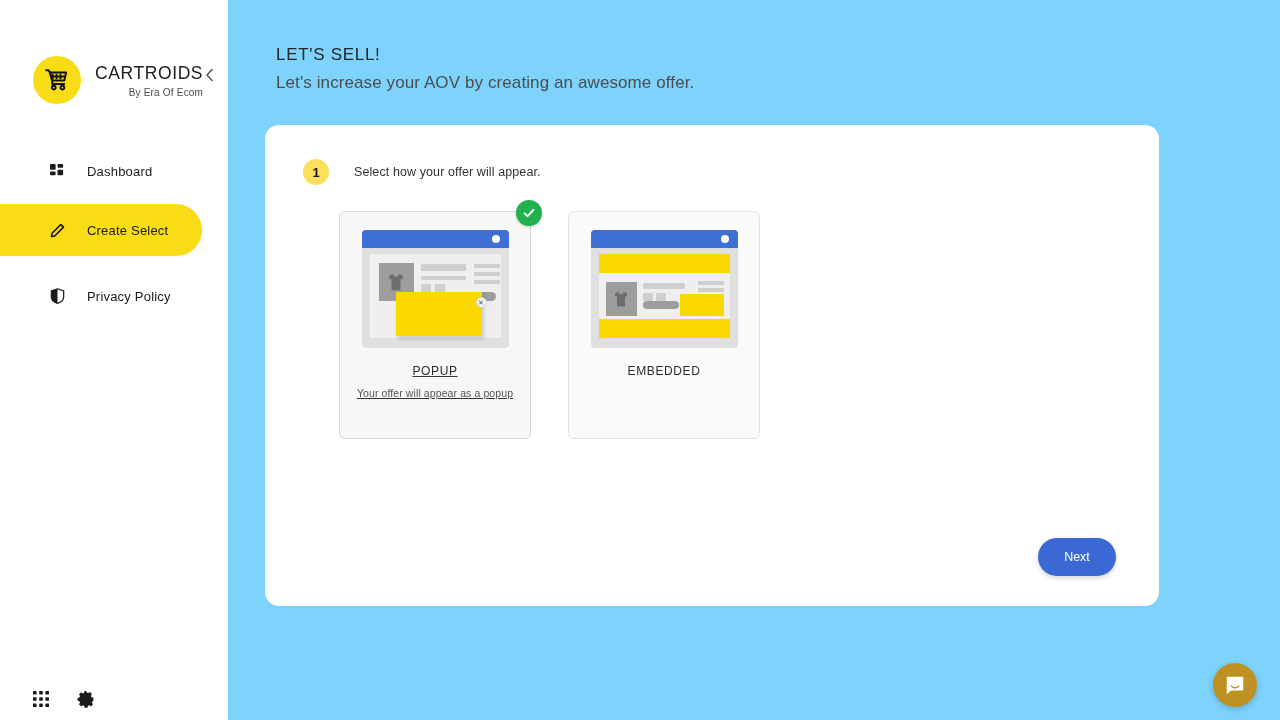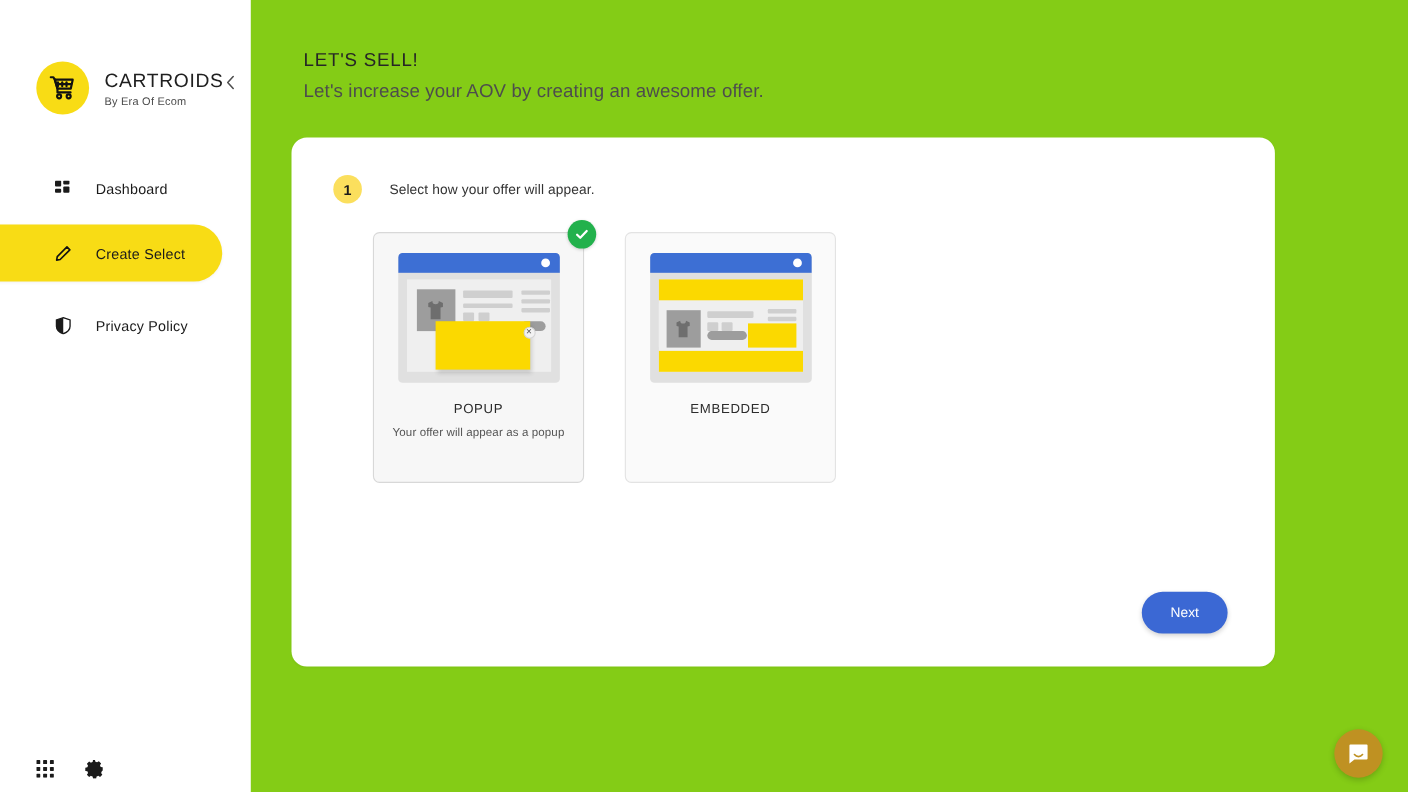--- a/index.html
+++ b/index.html
@@ -30,21 +30,21 @@
     padding: 56px 0 0 33px;
     position: relative;
   }
   .brand-logo {
     width: 48px; height: 48px;
     border-radius: 50%;
     background: #f8dc15;
     display: flex; align-items: center; justify-content: center;
     flex: 0 0 48px;
   }
-  .brand-text { margin-left: 14px; }
+  .brand-text { margin-left: 14px; text-align: right; }
   .brand-name {
     font-size: 17.5px;
     letter-spacing: .6px;
     color: #202020;
     line-height: 20px;
   }
   .brand-sub {
     font-size: 10px;
     color: #4a4a4a;
     margin-top: 4px;
@@ -96,21 +96,21 @@
     display: flex;
     align-items: center;
     gap: 28px;
   }
   .footer-icon { cursor: pointer; display: flex; }
 
   
   .main {
     flex: 1;
     height: 720px;
-    background: #84cc16;
+    background: #7dd3fc;
     padding: 0;
     position: relative;
   }
 
   .page-head { padding: 45px 0 0 48px; }
   .page-title {
     font-size: 17px;
     letter-spacing: .7px;
     color: #262626;
     font-weight: 400;
@@ -169,20 +169,21 @@
     position: relative;
     display: flex;
     flex-direction: column;
     align-items: center;
     padding-top: 18px;
     cursor: pointer;
   }
   .option-card.selected {
     background: #f7f7f7;
     border-color: #d8d8d8;
+    text-decoration: underline;
   }
   .check-badge {
     position: absolute;
     top: -12px; right: -12px;
     width: 26px; height: 26px;
     border-radius: 50%;
     background: #22b14c;
     display: flex; align-items: center; justify-content: center;
     box-shadow: 0 1px 3px rgba(0,0,0,.18);
   }

